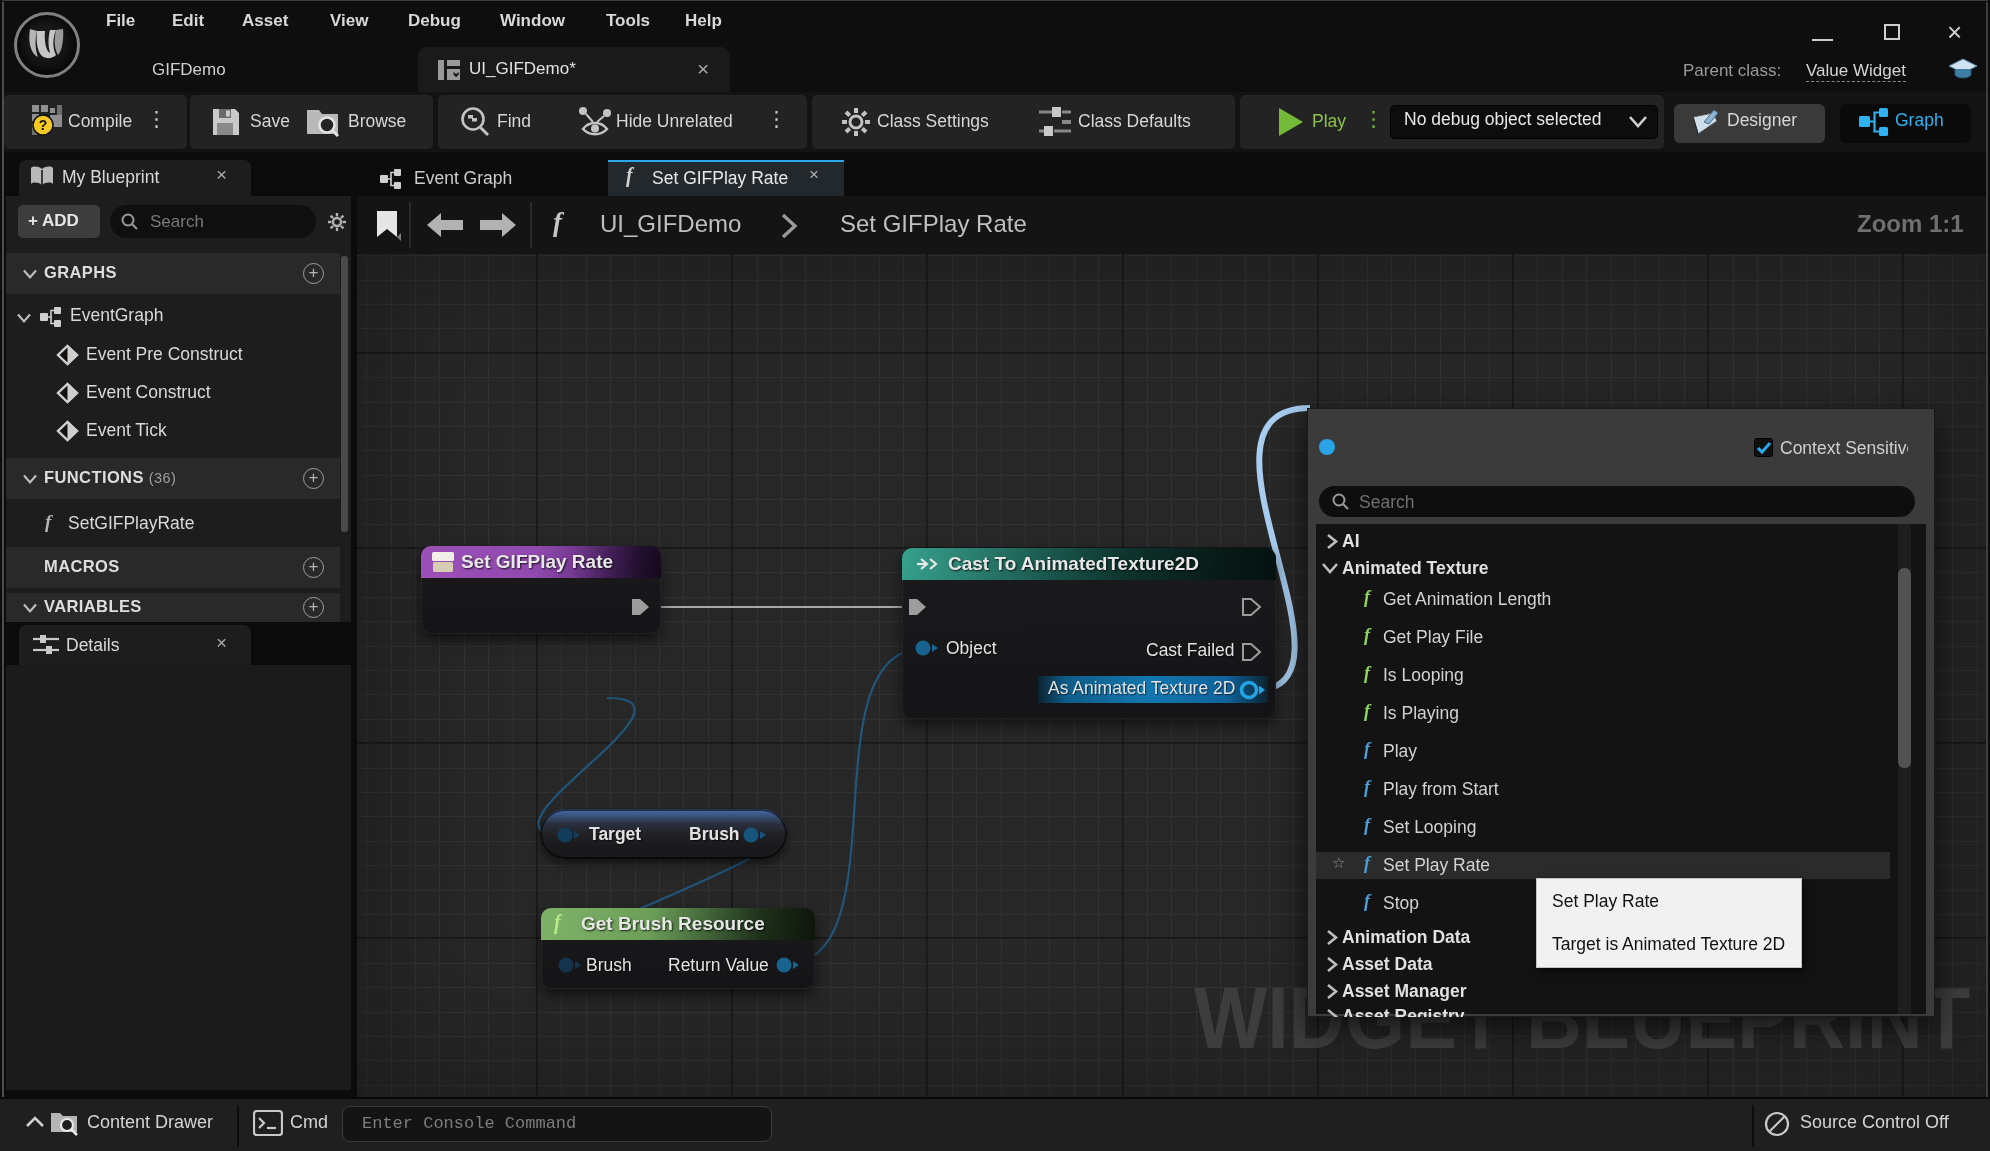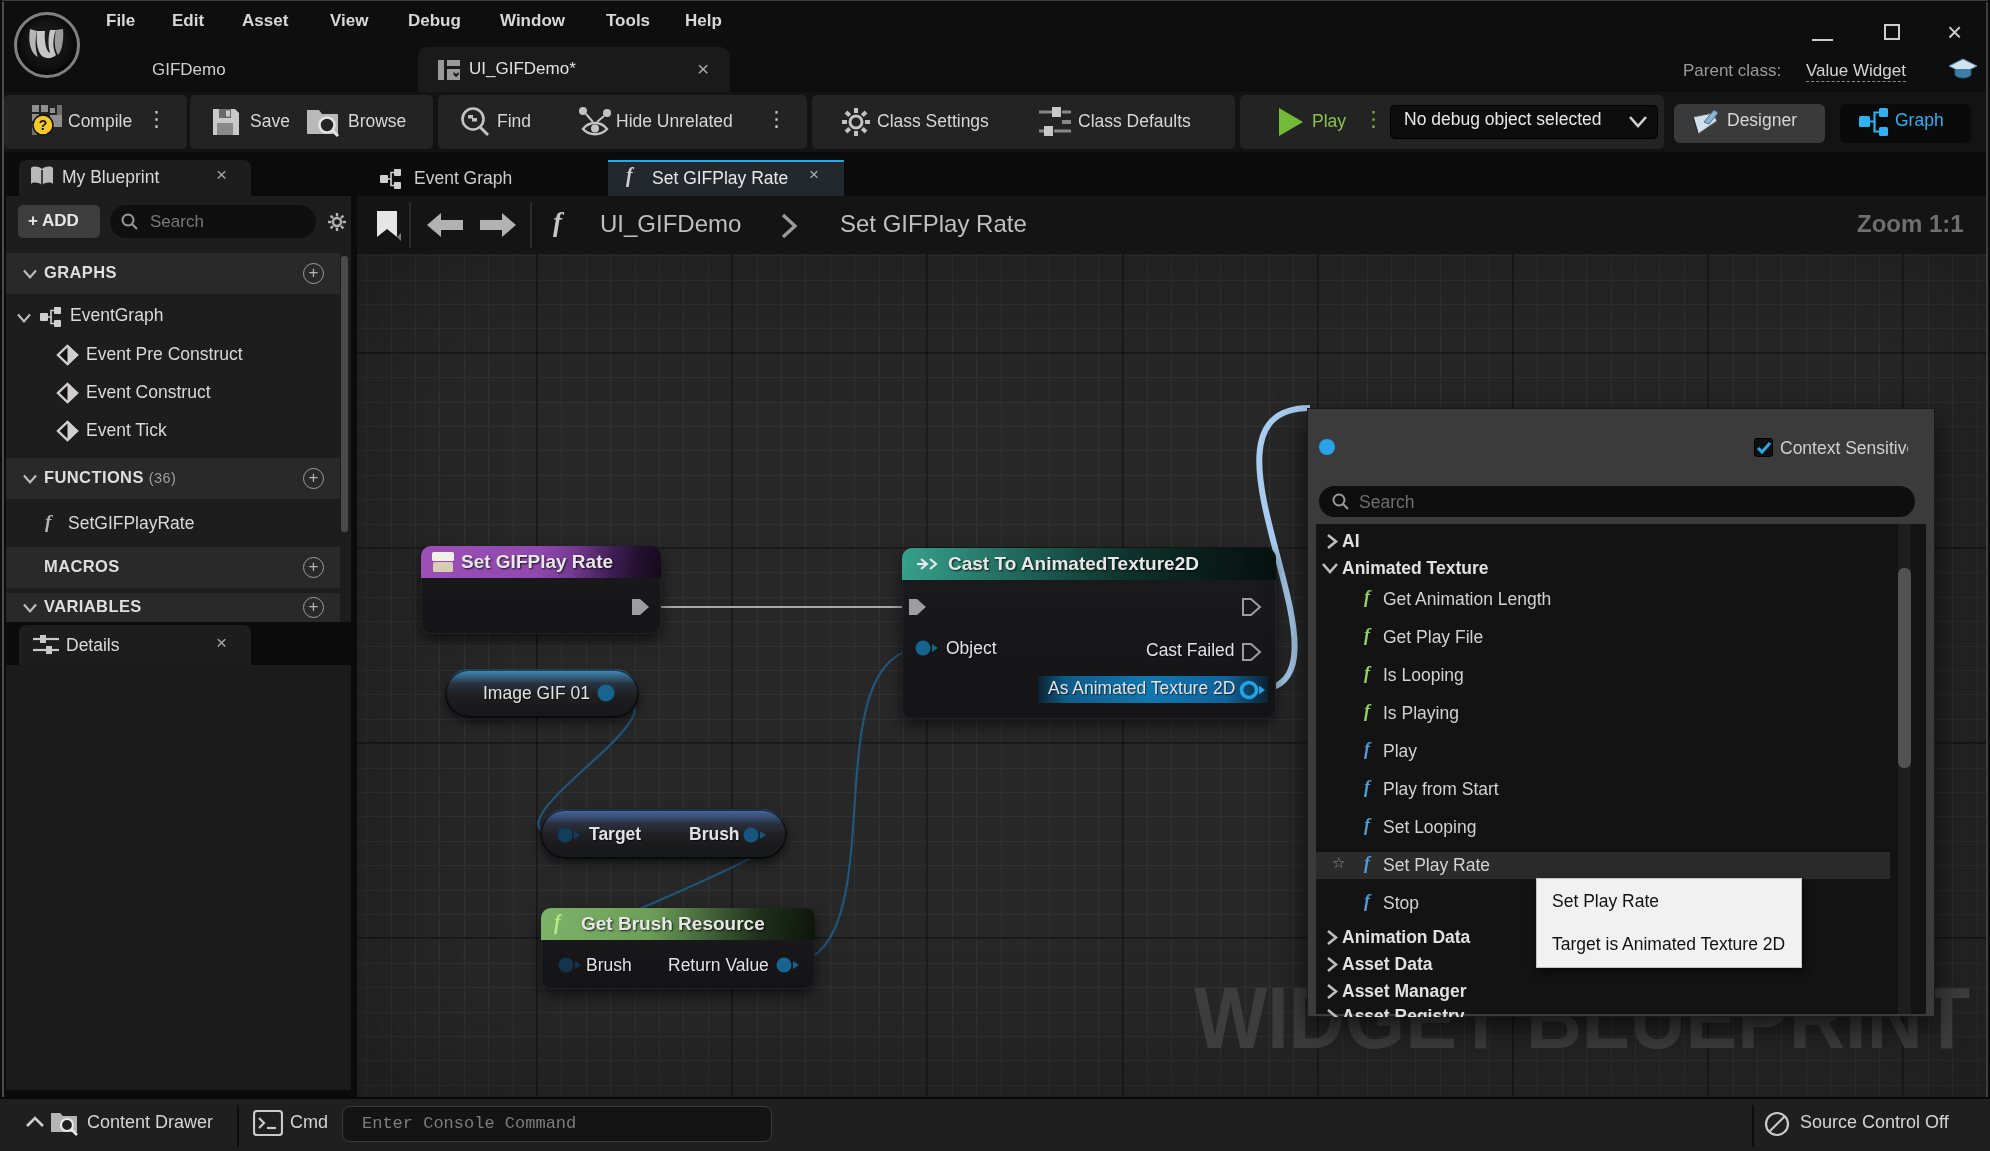--- a/index.html
+++ b/index.html
@@ -397,28 +397,20 @@
       <svg class="abs" style="left:11px;top:6px;" width="22" height="21">
           <rect x="0" y="0" width="22" height="9" rx="1.5" fill="#f2efe9"></rect>
           <rect x="1" y="10" width="20" height="10" rx="1.5" fill="#d6cdb4"></rect>
         </svg>
       <div class="ntitle" style="left:40px;top:5px;">Set GIFPlay Rate</div>
       <svg class="abs" style="left:209px;top:51px;" width="21" height="20">
           <path d="M2 2 H10 L19 10 L10 18 H2 Z" fill="#9d9d9d"></path>
         </svg>
     </div>
 
-    <div class="abs" style="left:88px;top:517px;width:194px;height:49px;border-radius:24px;
-      background:linear-gradient(180deg, rgba(72,162,214,.9) 0%, rgba(58,133,180,.7) 13%, rgba(40,75,105,.3) 30%, rgba(30,30,34,0) 50%),linear-gradient(180deg,#303034 0%,#232327 45%,#1a1a1d 75%,#17181a 100%);
-      box-shadow:0 5px 10px rgba(0,0,0,.5), inset 0 0 0 2px rgba(0,0,0,.55);">
-      <div class="nlabel" style="left:38px;top:14px;">Image GIF 01</div>
-      <svg class="abs" style="left:152px;top:15px;" width="20" height="20">
-          <circle cx="9" cy="9" r="8.5" fill="#17648f"></circle>
-        </svg>
-    </div>
 
     <div class="abs" style="left:183px;top:657px;width:247px;height:50px;border-radius:25px;
       background:linear-gradient(180deg, rgba(78,116,180,.9) 0%, rgba(64,100,160,.7) 13%, rgba(45,65,105,.3) 30%, rgba(30,30,34,0) 50%),linear-gradient(180deg,#303034 0%,#232327 45%,#1a1a1d 75%,#17181a 100%);
       box-shadow:0 5px 10px rgba(0,0,0,.5), inset 0 0 0 2px rgba(0,0,0,.55);font-weight:bold;">
       <div class="nlabel" style="left:49px;top:15px;">Target</div>
       <div class="nlabel" style="left:149px;top:15px;">Brush</div>
       <svg class="abs" style="left:17px;top:18px;" width="26" height="16">
           <circle cx="8" cy="8" r="7.5" fill="#133d5c"></circle>
           <path d="M17 4 L23 8 L17 12 Z" fill="#133d5c"></path>
         </svg>

